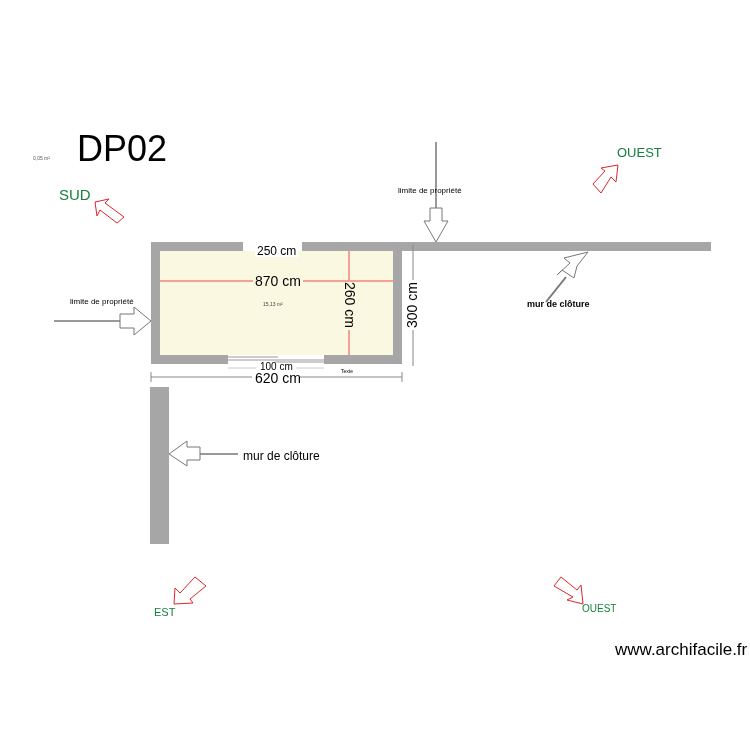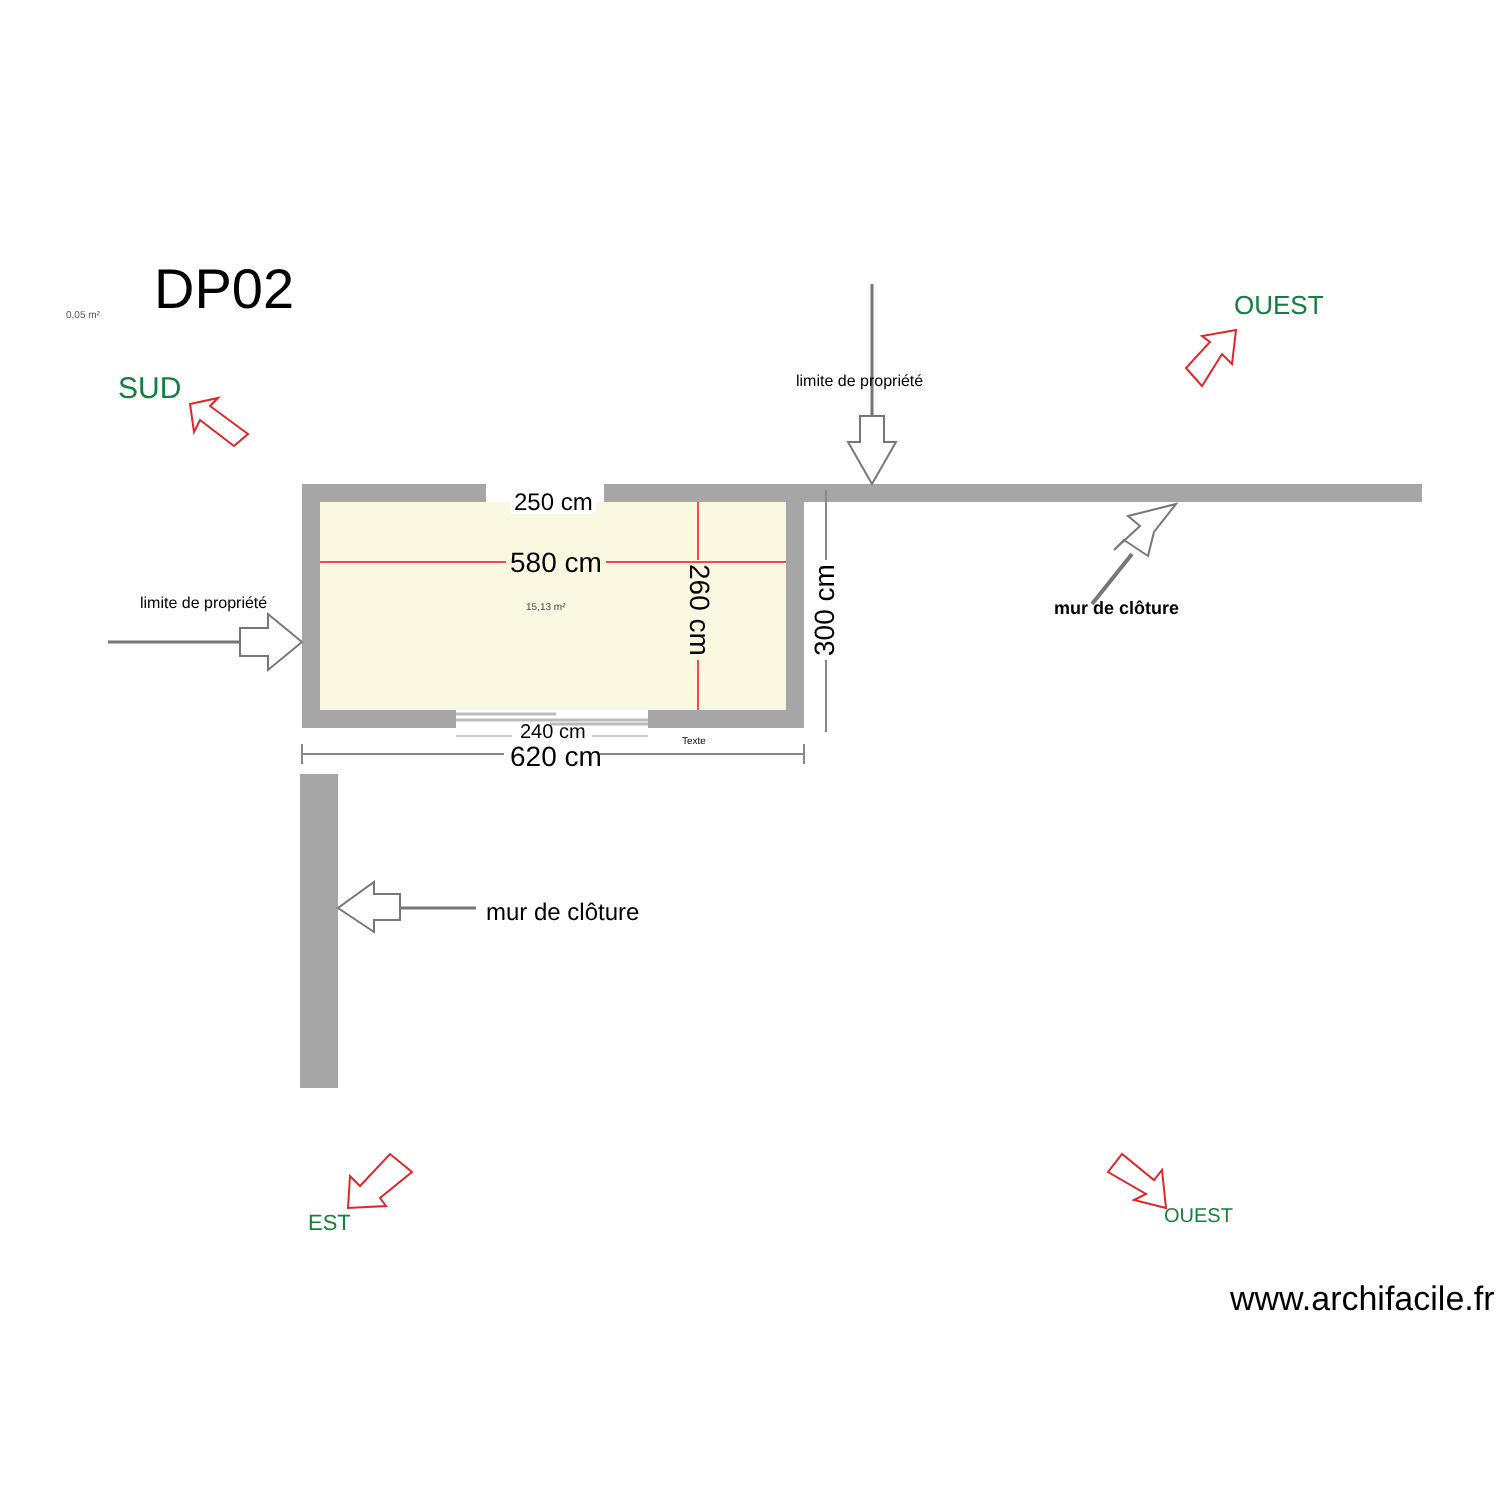--- a/index.html
+++ b/index.html
@@ -1,19 +1,19 @@
 <!DOCTYPE html>
 <html><head>
   <meta charset="utf-8">
   <style>
     html, body { margin: 0; padding: 0; background: #ffffff; }
     body { width: 750px; height: 750px; position: relative; overflow: hidden; font-family: "Liberation Sans", sans-serif; }
     svg { position: absolute; left: 0; top: 0; }
     .lbl { position: absolute; white-space: nowrap; color: #000; line-height: 1; }
-    .title { font-size: 28px; left: 77px; top: 131px; }
+    .title { font-size: 36px; left: 77px; top: 131px; }
     .red { color: #15803d; }
     .dir { font-size: 14px; }
     .small { font-size: 9px; }
     .dim { font-size: 12px; }
     .dim-lg { font-size: 14px; }
     .note { font-size: 11px; font-weight: bold; }
     .site { font-size: 17px; left: 615px; top: 641px; }
     .tiny { font-size: 5px; }
     .area-small { font-size: 5px; color: #555; left: 33px; top: 156px; }
     .vert { transform-origin: left top; }
@@ -103,25 +103,25 @@
 
 <div class="lbl title">DP02</div>
 <div class="lbl area-small">0,05 m²</div>
 
 <div class="lbl red dir" style="left:59px; top:187px; font-size:15px;">SUD</div>
 <div class="lbl red dir" style="left:617px; top:146px; font-size:13px;">OUEST</div>
 <div class="lbl red dir" style="left:154px; top:607px; font-size:11px;">EST</div>
 <div class="lbl red dir" style="left:582px; top:604px; font-size:10px;">OUEST</div>
 
 <div class="lbl dim" style="left:255px; top:245px; background:#fff; padding:0 2px;">250 cm</div>
-<div class="lbl dim-lg" style="left:255px; top:274px;">580 cm</div>
+<div class="lbl dim-lg" style="left:255px; top:274px;">870 cm</div>
 <div class="lbl small" style="left:263px; top:302px; font-size:5px; color:#444;">15,13 m²</div>
 <div class="lbl dim-lg vert" style="left:343px; top:282px; transform: rotate(90deg); transform-origin: left top; left:357px;">260 cm</div>
 <div class="lbl dim-lg vert" style="left:405px; top:328px; transform: rotate(-90deg); transform-origin: left top;">300 cm</div>
-<div class="lbl" style="left:260px; top:362px; font-size:10px;">240 cm</div>
+<div class="lbl" style="left:260px; top:362px; font-size:10px;">100 cm</div>
 <div class="lbl dim-lg" style="left:255px; top:371px;text-align:right;">620 cm</div>
 <div class="lbl tiny" style="left:341px; top:369px;">Texte</div>
 
 <div class="lbl" style="left:398px; top:187px; font-size:8px;">limite de propriété</div>
 <div class="lbl" style="left:70px; top:298px; font-size:8px;">limite de propriété</div>
 <div class="lbl note" style="left:527px; top:300px; font-size:9px;">mur de clôture</div>
 <div class="lbl" style="left:243px; top:450px; font-size:12px;">mur de clôture</div>
 
 <div class="lbl site">www.archifacile.fr</div>
 

